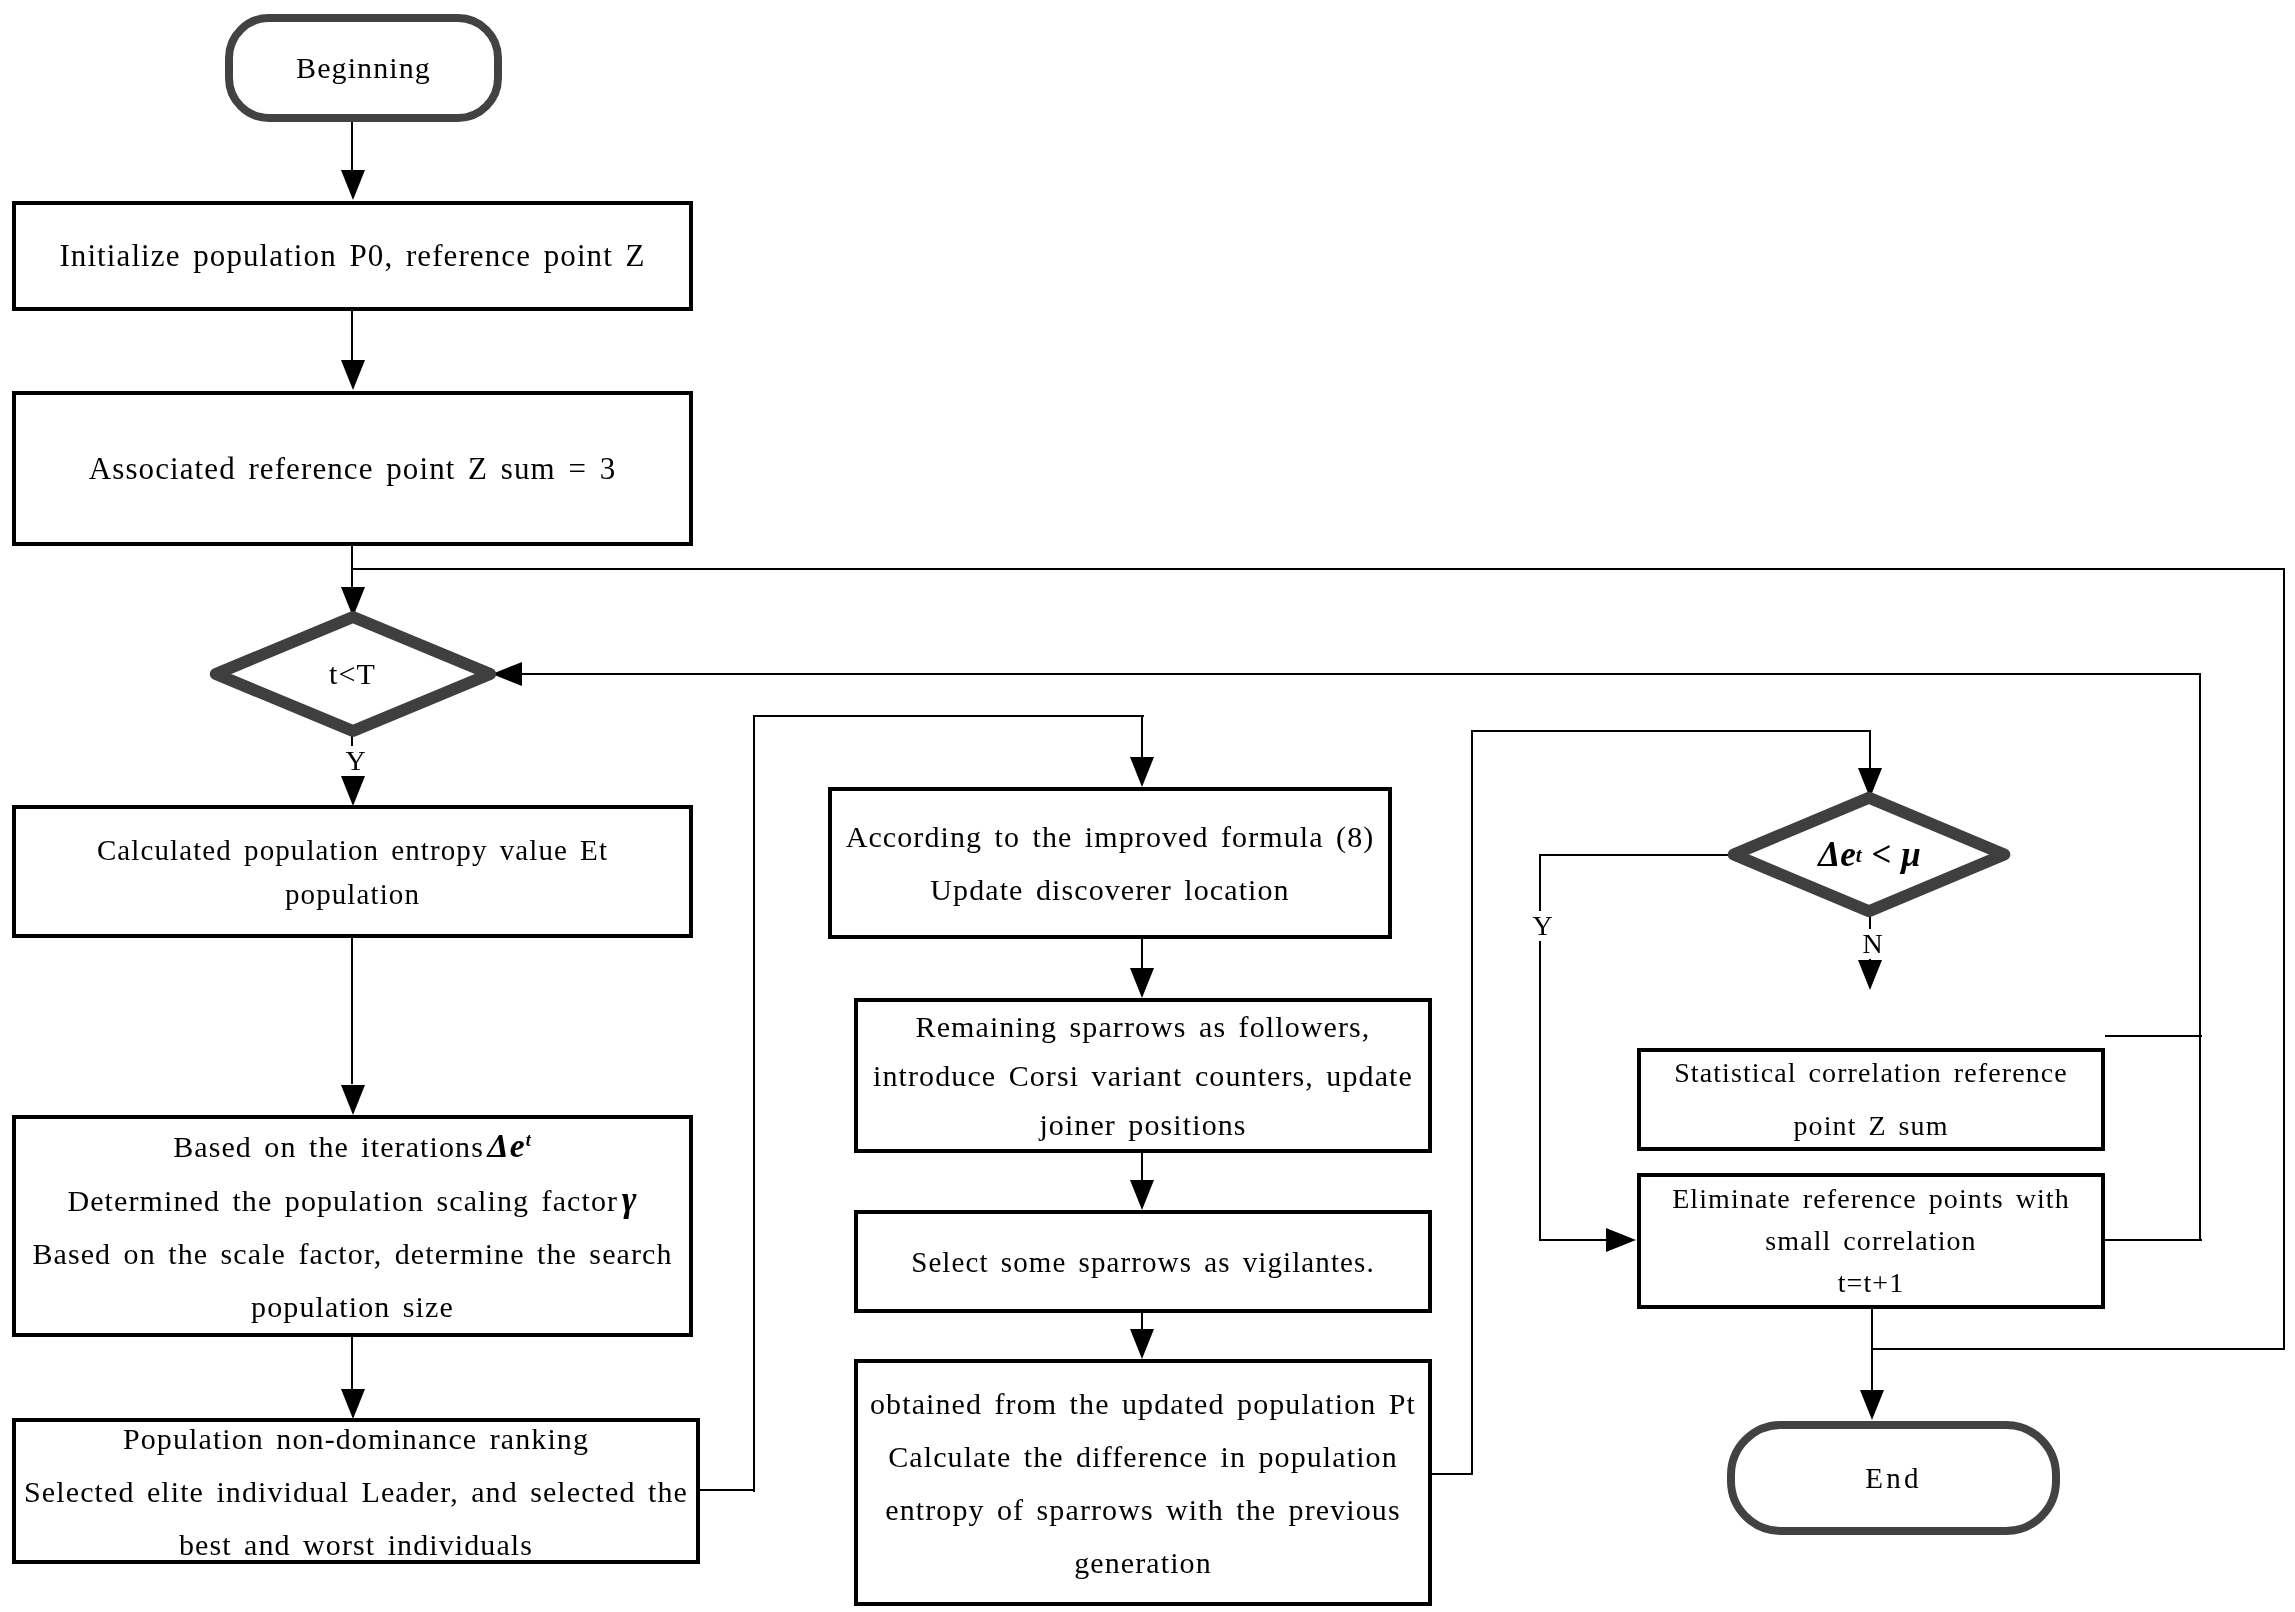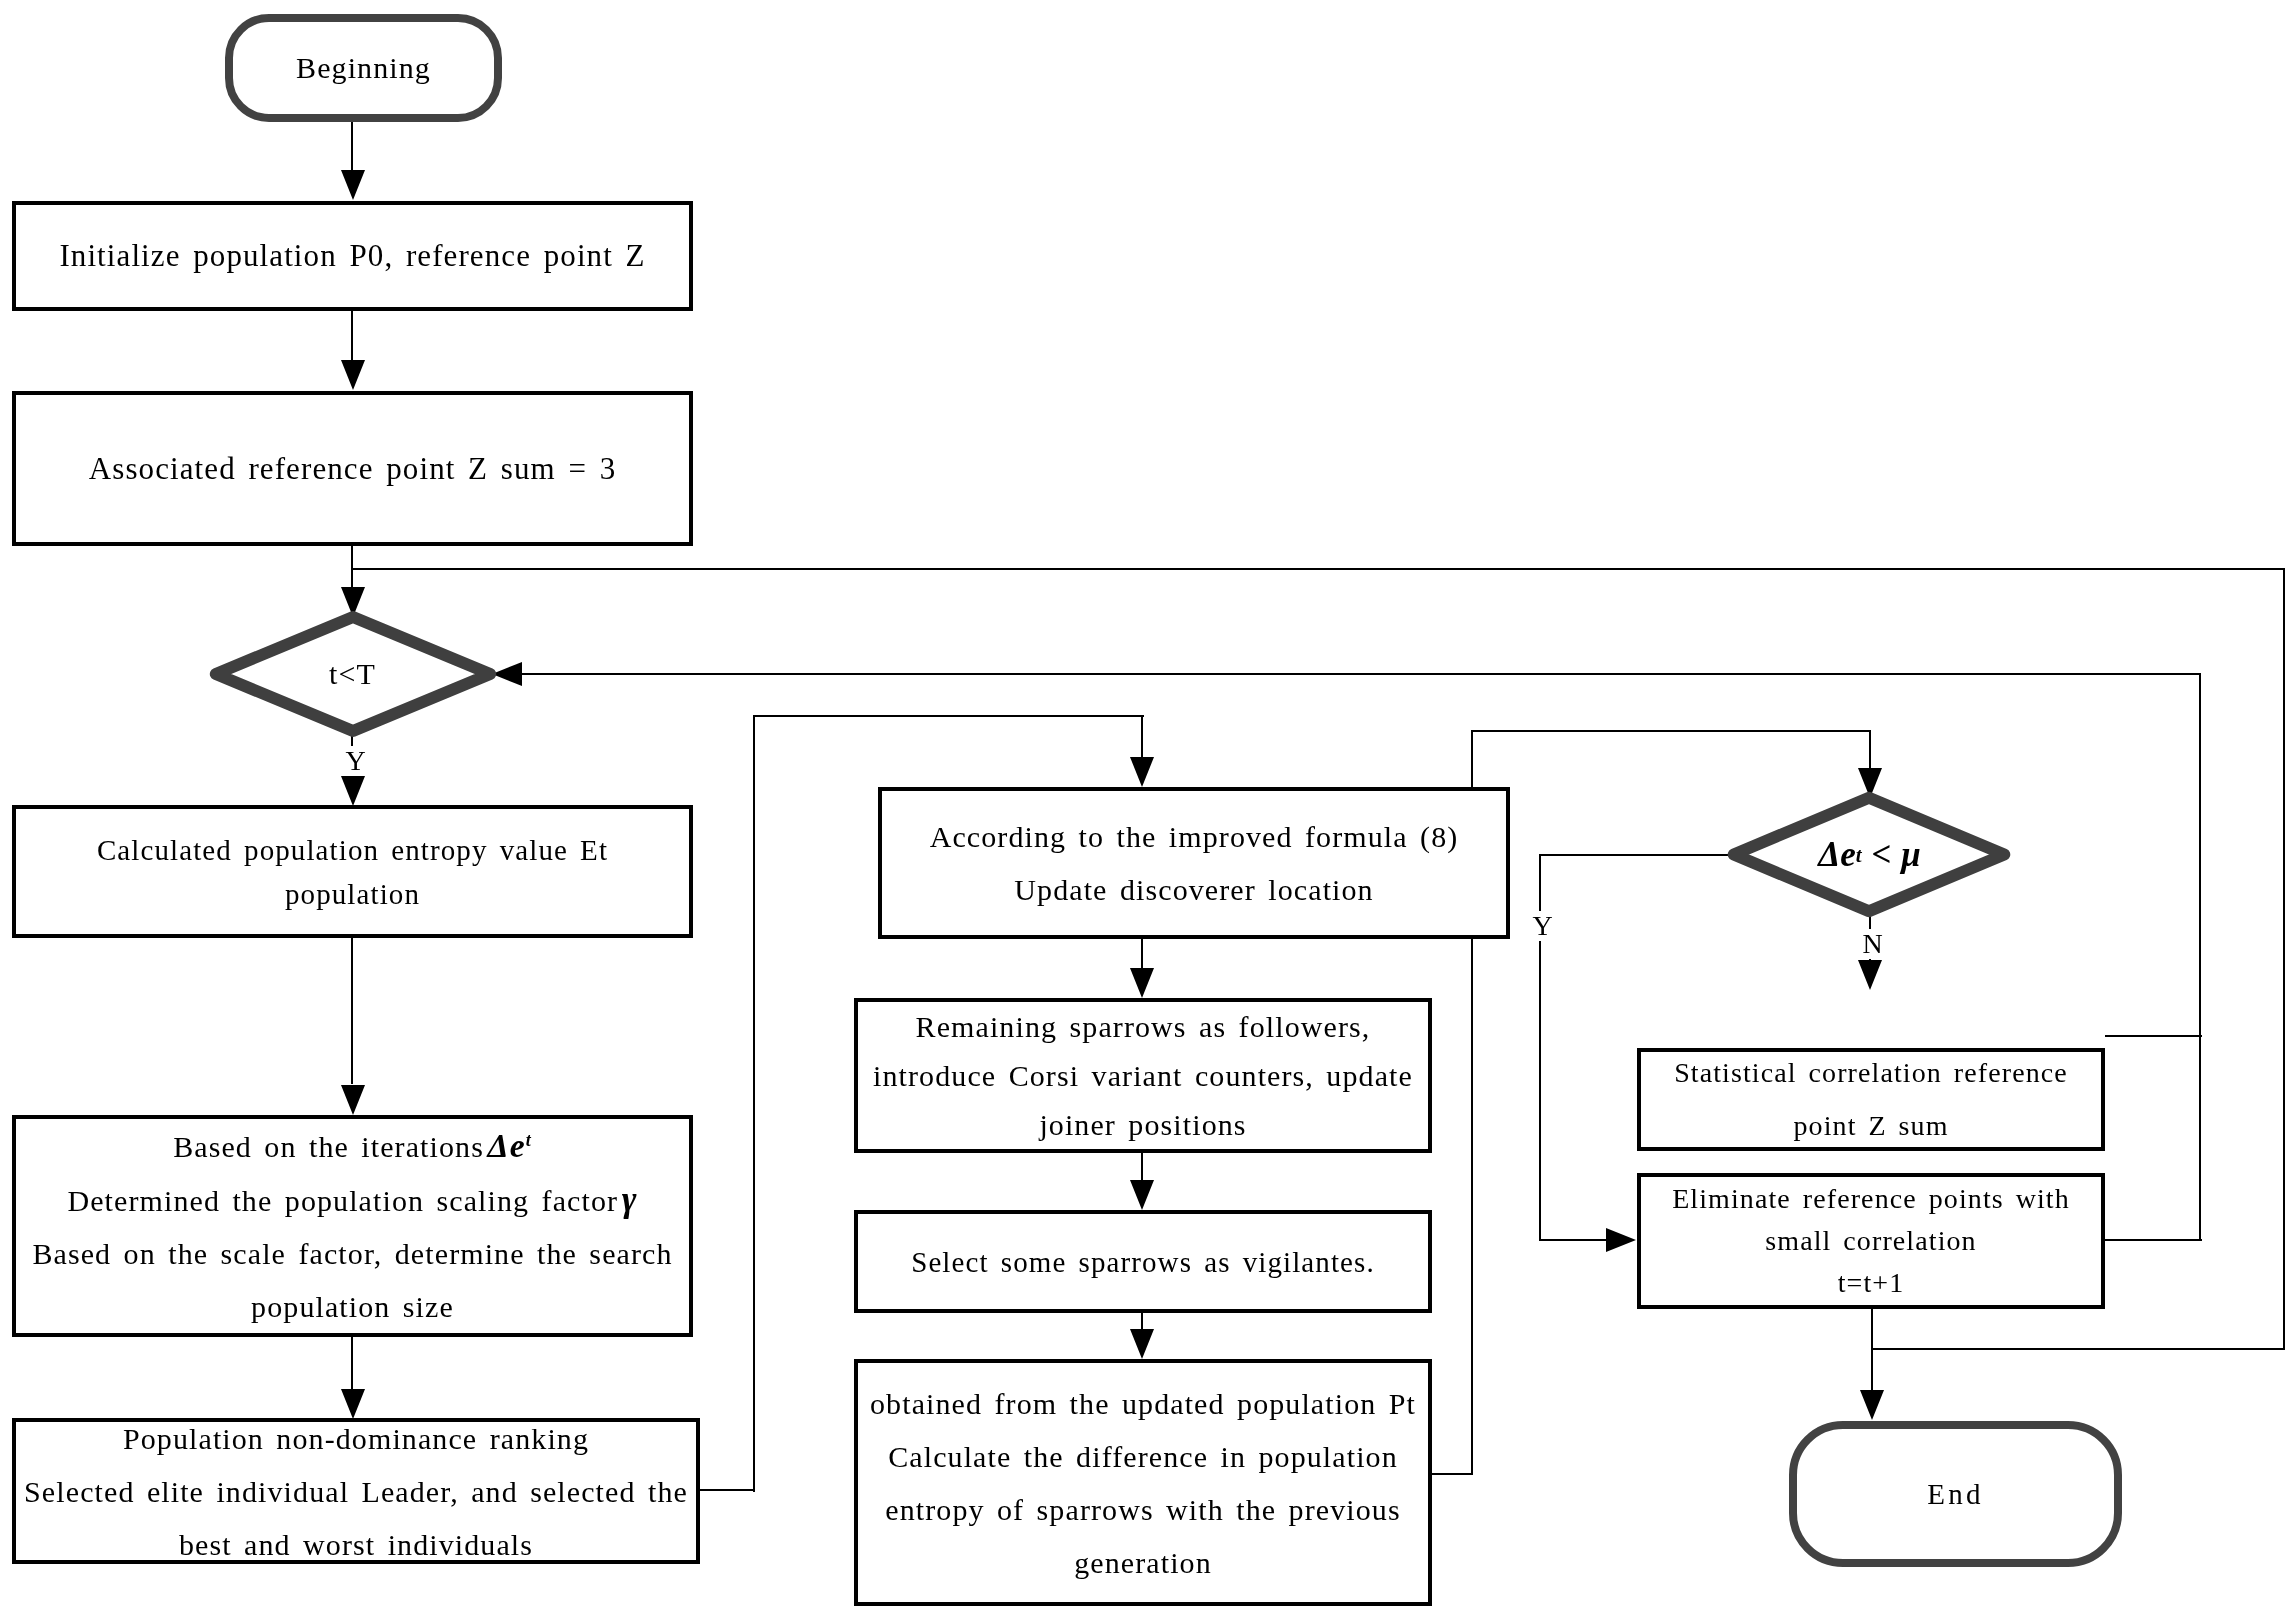--- a/index.html
+++ b/index.html
@@ -129,21 +129,21 @@
   <div class="ln">Based on the scale factor, determine the search</div>
   <div class="ln">population size</div>
 </div>
 
 <div class="node rect f55" style="left:12px;top:1418px;width:688px;height:146px;">
   <div class="ln">Population non-dominance ranking</div>
   <div class="ln">Selected elite individual Leader, and selected the</div>
   <div class="ln">best and worst individuals</div>
 </div>
 
-<div class="node rect f55" style="left:878px;top:787px;width:632px;height:152px;">
+<div class="node rect f55" style="left:828px;top:787px;width:564px;height:152px;">
   <div class="ln">According to the improved formula (8)</div>
   <div class="ln">Update discoverer location</div>
 </div>
 
 <div class="node rect f55" style="left:854px;top:998px;width:578px;height:155px;">
   <div class="ln" style="line-height:49px;">Remaining sparrows as followers,</div>
   <div class="ln" style="line-height:49px;">introduce Corsi variant counters, update</div>
   <div class="ln" style="line-height:49px;">joiner positions</div>
 </div>
 
@@ -172,16 +172,16 @@
   <div class="ln">Statistical correlation reference</div>
   <div class="ln">point Z sum</div>
 </div>
 
 <div class="node rect f52" style="left:1637px;top:1173px;width:468px;height:136px;">
   <div class="ln">Eliminate reference points with</div>
   <div class="ln">small correlation</div>
   <div class="ln">t=t+1</div>
 </div>
 
-<div class="node terminal" style="left:1789px;top:1421px;width:333px;height:146px;border-radius:54px;">
+<div class="node terminal" style="left:1727px;top:1421px;width:333px;height:114px;border-radius:54px;">
   <div class="ln" style="font-size:29px;letter-spacing:3.3px;">End</div>
 </div>
 
 
 </body></html>

